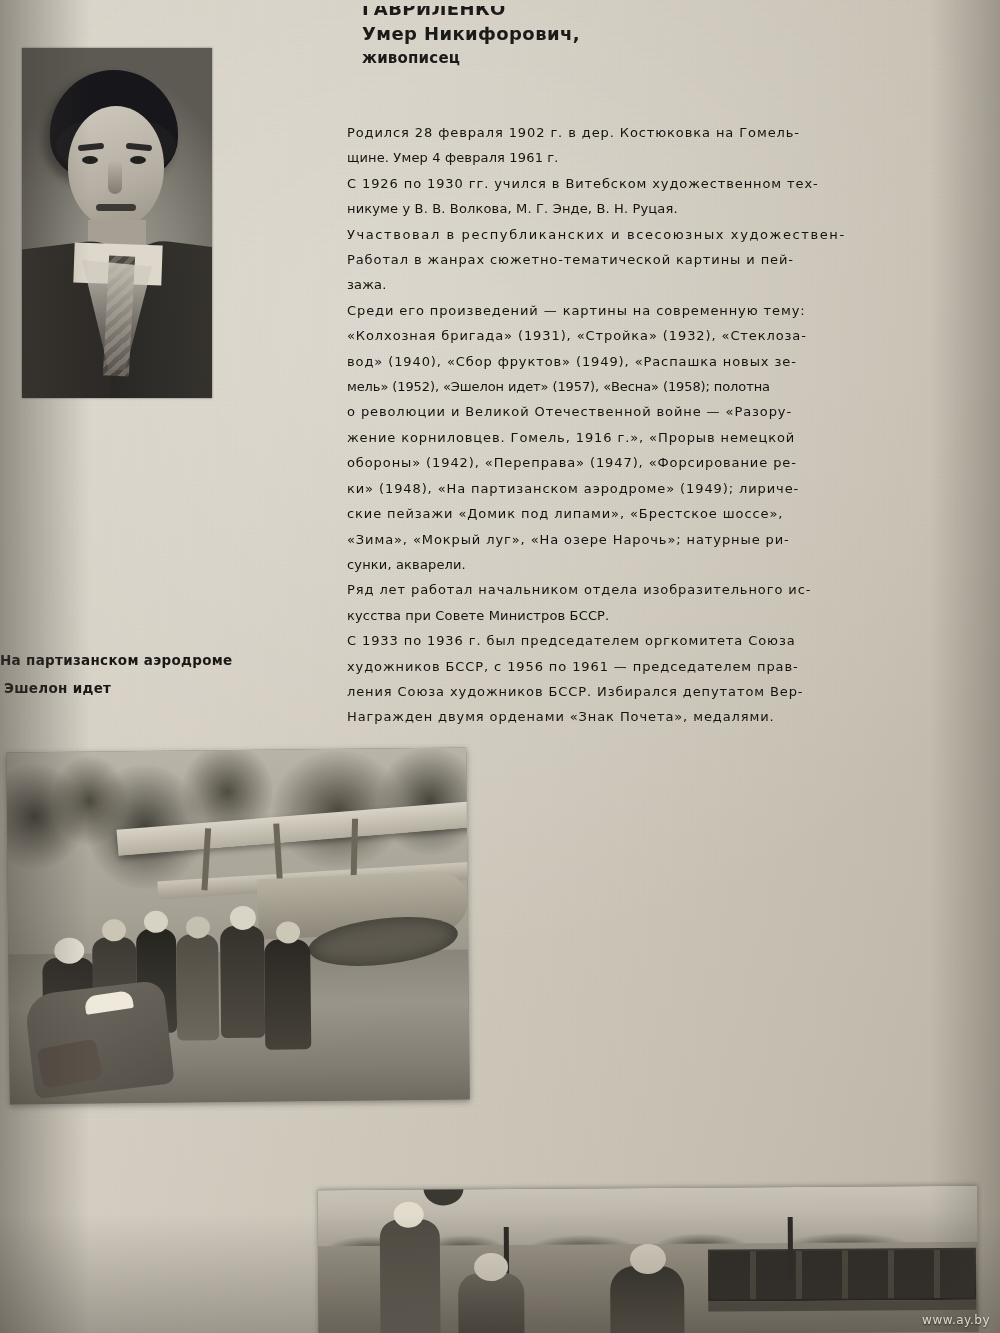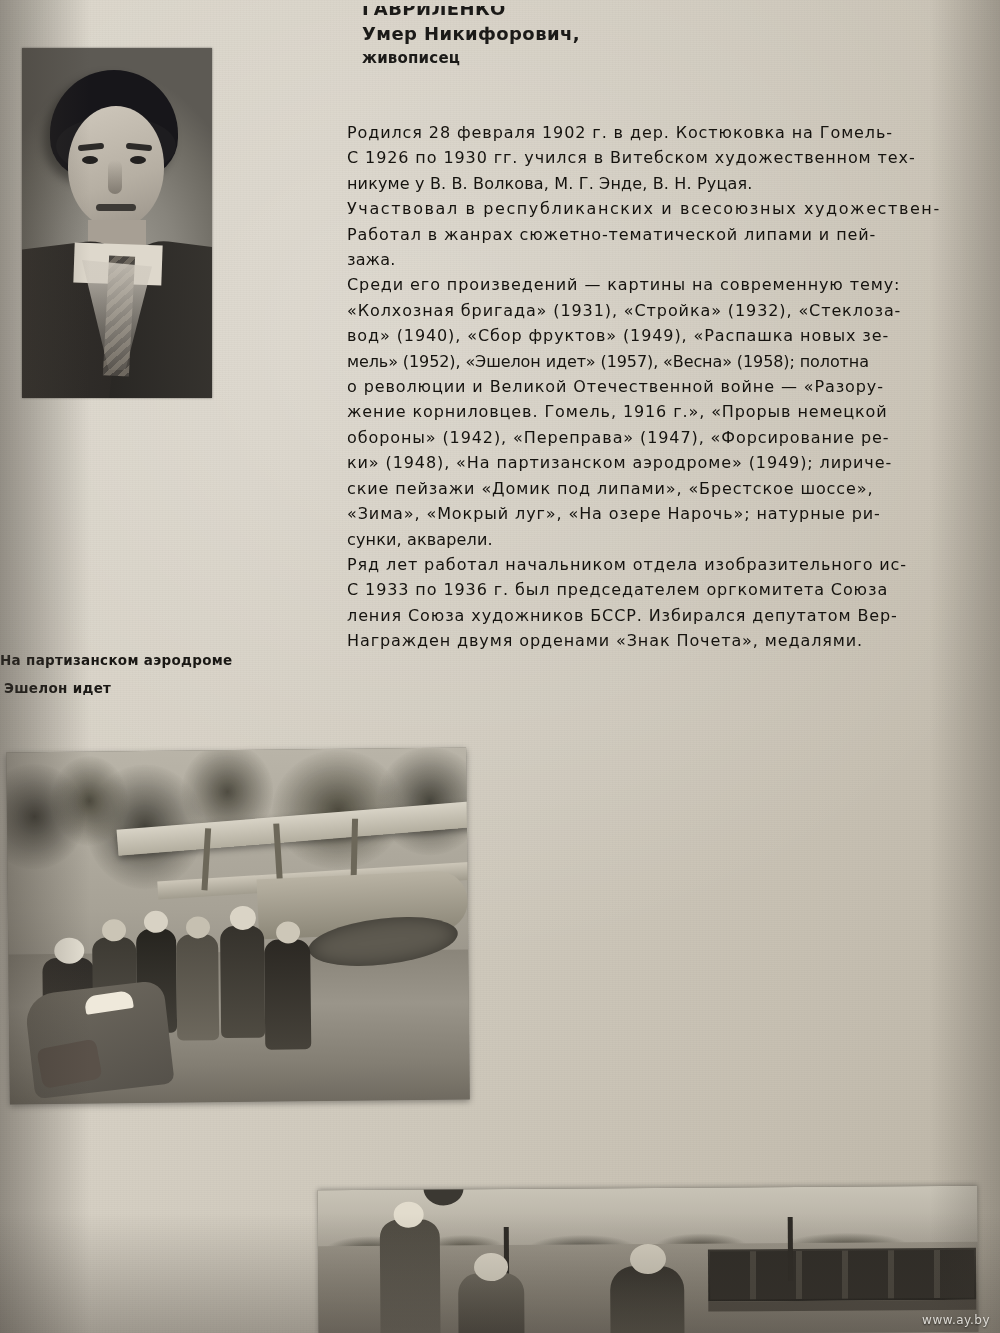--- a/index.html
+++ b/index.html
@@ -194,21 +194,21 @@
     clip-path: polygon(0% 0%, 100% 6%, 62% 100%, 38% 100%);
   }
 
   
   .text-col {
     position: absolute;
     left: 347px;
     top: 120px;
     width: 608px;
     color: #15130f;
-    font-size: 16px;
+    font-size: 13px;
     line-height: 25.4px;
     letter-spacing: 0.15px;
     text-align: justify;
   }
   .text-col p {
     margin: 0;
   }
   .text-col .ln {
     display: block;
     white-space: nowrap;
@@ -477,38 +477,41 @@
     <div class="jacket-l"></div>
     <div class="jacket-r"></div>
     <div class="collar"></div>
     <div class="tie"></div>
     <div class="lapel"></div>
   </div>
 
   <div class="text-col">
     <p>
       <span class="ln wide">Родился 28 февраля 1902 г. в дер. Костюковка на Гомель-</span>
+      <span class="ln">щине. Умер 4 февраля 1961 г.</span>
       <span class="ln wide">С 1926 по 1930 гг. учился в Витебском художественном тех-</span>
       <span class="ln">никуме у В. В. Волкова, М. Г. Энде, В. Н. Руцая.</span>
       <span class="ln wider">Участвовал в республиканских и всесоюзных художествен-</span>
-      <span class="ln wide">Работал в жанрах сюжетно-тематической липами и пей-</span>
+      <span class="ln wide">Работал в жанрах сюжетно-тематической картины и пей-</span>
       <span class="ln">зажа.</span>
       <span class="ln wide">Среди его произведений — картины на современную тему:</span>
       <span class="ln wide">«Колхозная бригада» (1931), «Стройка» (1932), «Стеклоза-</span>
       <span class="ln wide">вод» (1940), «Сбор фруктов» (1949), «Распашка новых зе-</span>
       <span class="ln tight">мель» (1952), «Эшелон идет» (1957), «Весна» (1958); полотна</span>
       <span class="ln wide">о революции и Великой Отечественной войне — «Разору-</span>
       <span class="ln wide">жение корниловцев. Гомель, 1916 г.», «Прорыв немецкой</span>
       <span class="ln wide">обороны» (1942), «Переправа» (1947), «Форсирование ре-</span>
       <span class="ln wide">ки» (1948), «На партизанском аэродроме» (1949); лириче-</span>
       <span class="ln wide">ские пейзажи «Домик под липами»,  «Брестское шоссе»,</span>
       <span class="ln wide">«Зима», «Мокрый луг», «На озере Нарочь»; натурные ри-</span>
       <span class="ln">сунки, акварели.</span>
       <span class="ln wide">Ряд лет работал начальником отдела изобразительного ис-</span>
+      <span class="ln">кусства при Совете Министров БССР.</span>
       <span class="ln wide">С 1933 по 1936 г. был председателем оргкомитета Союза</span>
+      <span class="ln wide">художников БССР, с 1956 по 1961 — председателем прав-</span>
       <span class="ln wide">ления Союза художников БССР. Избирался депутатом Вер-</span>
       <span class="ln wide">Награжден двумя орденами «Знак Почета», медалями.</span>
     </p>
   </div>
 
   <div class="caption c1">На партизанском аэродроме</div>
   <div class="caption c2">Эшелон идет</div>
 
   <div class="plate1">
     <div class="p1-sky"></div>

